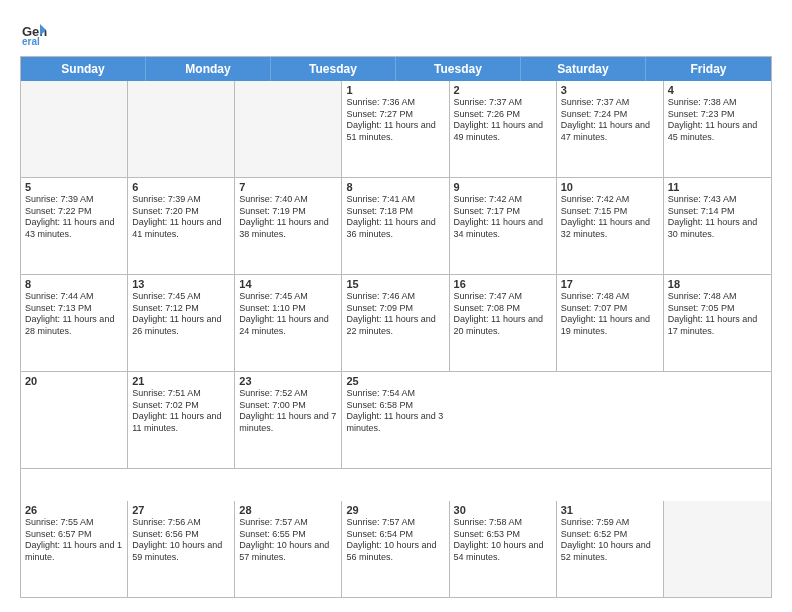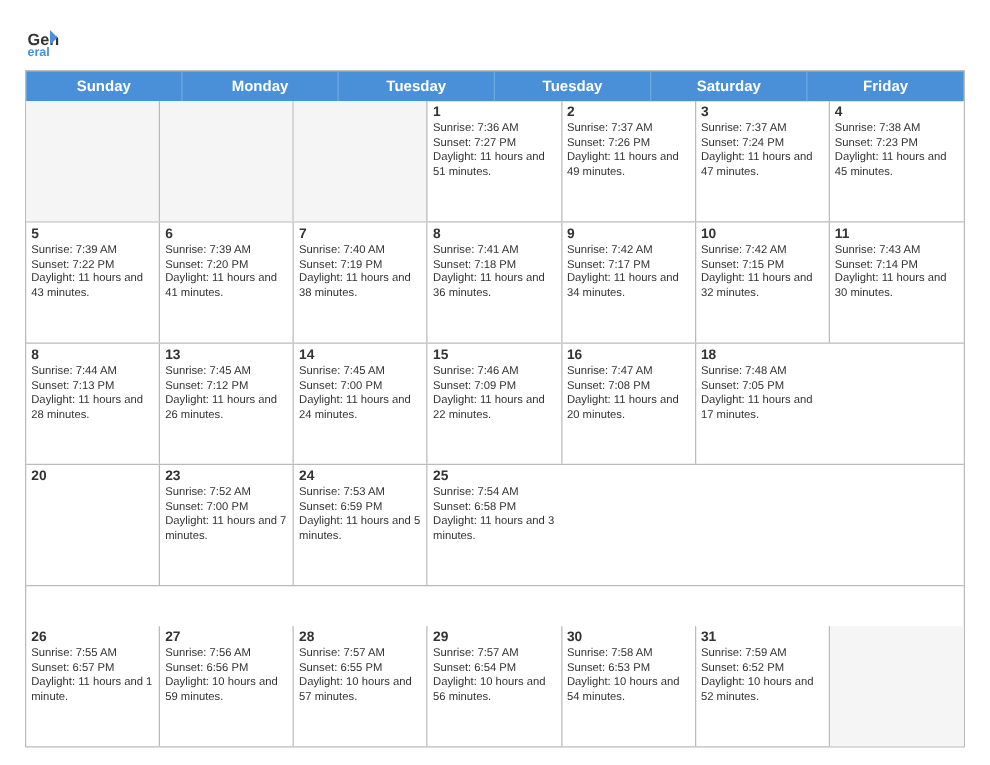--- a/index.html
+++ b/index.html
@@ -241,63 +241,70 @@
           <div class="cal-cell">
             <div class="cell-date">13</div>
             <div class="cell-info">Sunrise: 7:45 AM
 Sunset: 7:12 PM
 Daylight: 11 hours
 and 26 minutes.</div>
           </div>
           <div class="cal-cell">
             <div class="cell-date">14</div>
             <div class="cell-info">Sunrise: 7:45 AM
-Sunset: 7:00 PM
+Sunset: 1:10 PM
 Daylight: 11 hours
 and 24 minutes.</div>
           </div>
           <div class="cal-cell">
             <div class="cell-date">15</div>
             <div class="cell-info">Sunrise: 7:46 AM
 Sunset: 7:09 PM
 Daylight: 11 hours
 and 22 minutes.</div>
           </div>
           <div class="cal-cell">
             <div class="cell-date">16</div>
             <div class="cell-info">Sunrise: 7:47 AM
 Sunset: 7:08 PM
 Daylight: 11 hours
 and 20 minutes.</div>
           </div>
           <div class="cal-cell">
+            <div class="cell-date">17</div>
+            <div class="cell-info">Sunrise: 7:48 AM
+Sunset: 7:07 PM
+Daylight: 11 hours
+and 19 minutes.</div>
+          </div>
+          <div class="cal-cell">
             <div class="cell-date">18</div>
             <div class="cell-info">Sunrise: 7:48 AM
 Sunset: 7:05 PM
 Daylight: 11 hours
 and 17 minutes.</div>
           </div>
         </div>
         <div class="cal-row">
           <div class="cal-cell">
             <div class="cell-date">20</div>
           </div>
           <div class="cal-cell">
+            <div class="cell-date">21</div>
+            <div class="cell-info">Sunrise: 7:51 AM
+Sunset: 7:02 PM
+Daylight: 11 hours
+and 11 minutes.</div>
+          </div>
+          <div class="cal-cell">
             <div class="cell-date">23</div>
             <div class="cell-info">Sunrise: 7:52 AM
 Sunset: 7:00 PM
 Daylight: 11 hours
 and 7 minutes.</div>
-          </div>
-          <div class="cal-cell">
-            <div class="cell-date">24</div>
-            <div class="cell-info">Sunrise: 7:53 AM
-Sunset: 6:59 PM
-Daylight: 11 hours
-and 5 minutes.</div>
           </div>
           <div class="cal-cell">
             <div class="cell-date">25</div>
             <div class="cell-info">Sunrise: 7:54 AM
 Sunset: 6:58 PM
 Daylight: 11 hours
 and 3 minutes.</div>
           </div>
         </div>
         <div class="cal-row">

